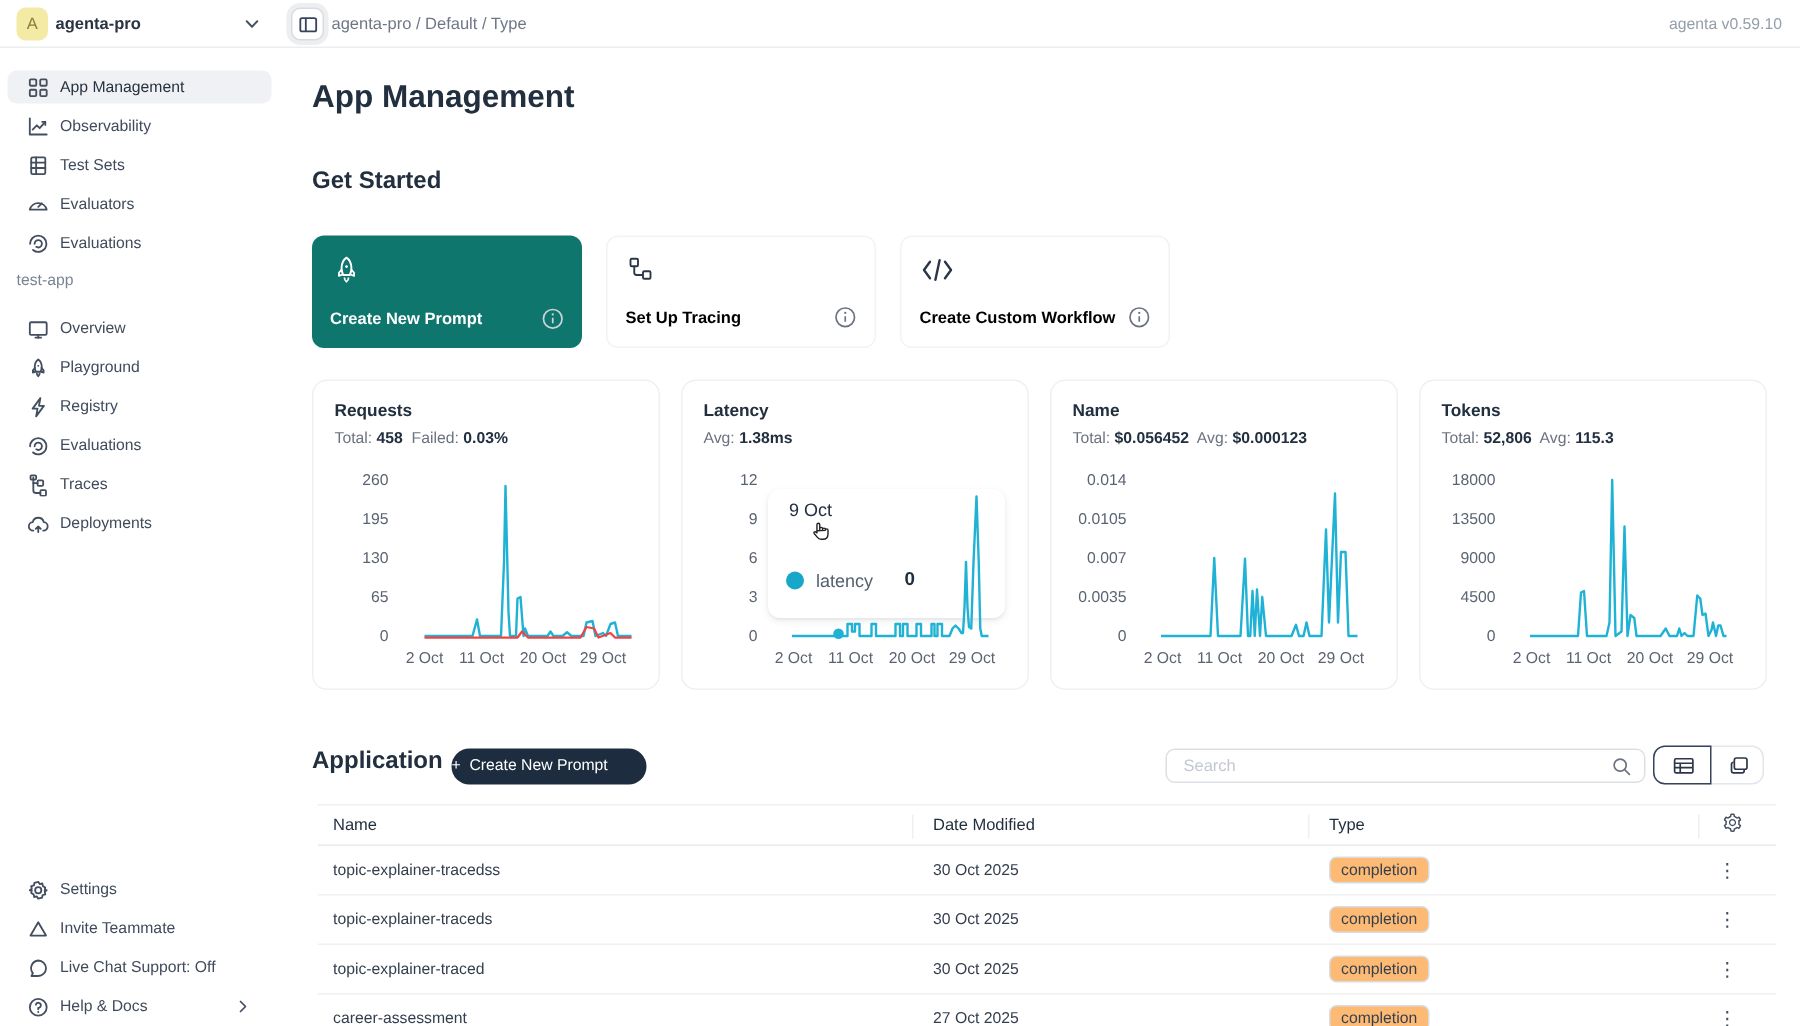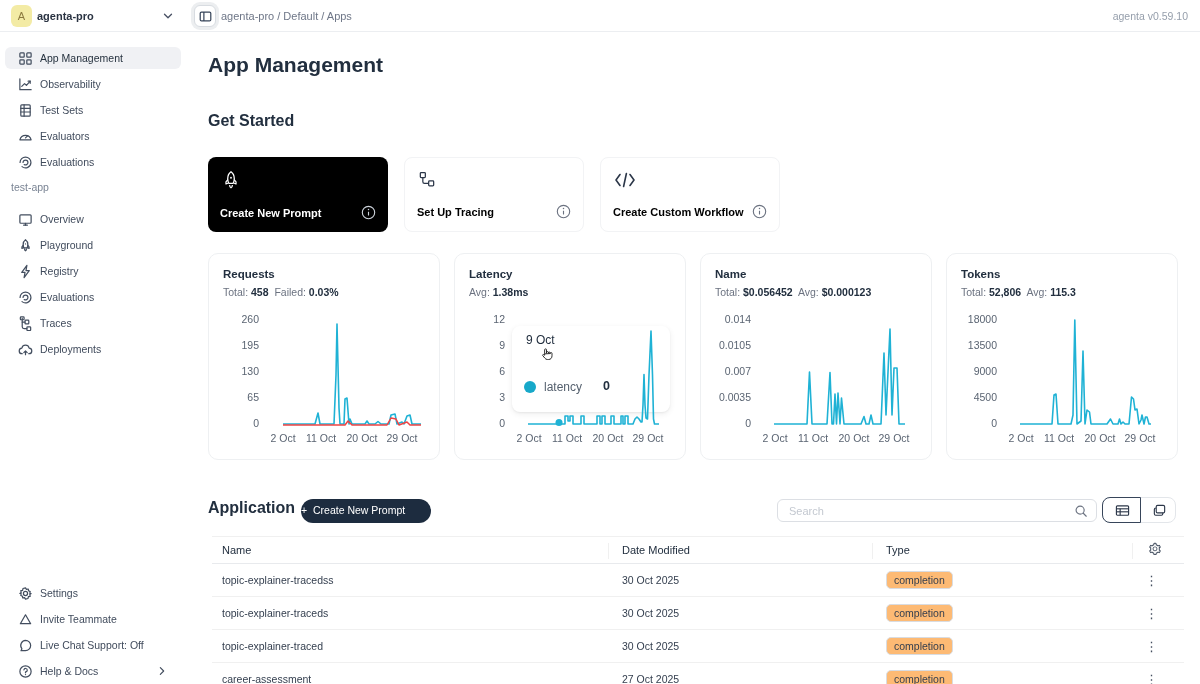--- a/index.html
+++ b/index.html
@@ -22,21 +22,21 @@
 .sitem { position:relative; height:22px; margin:4px 5px; border-radius:6px; display:flex;
   align-items:center; font-size:10.5px; color:#404b5c; }
 .sitem.sel { background:#f0f1f4; color:#26323f; }
 .sitem .ic { width:15px; height:15px; margin-left:13px; margin-right:7px; flex:none; }
 .slabel { font-size:10.5px; color:#7a8494; margin:0 0 0 11px; }
 
 #main { position:absolute; left:186px; top:32px; width:1014px; height:652px; }
 h1.title { position:absolute; left:22px; top:21px; font-size:21px; font-weight:bold; color:#222f3f; }
 h2.gs { position:absolute; left:22px; top:80px; font-size:16px; font-weight:bold; color:#222f3f; }
 .gcard { position:absolute; top:125px; width:180px; height:75px; border-radius:8px; padding:12px; }
-.gcard.dark { background:#000000; color:#fff;text-decoration:underline; }
+.gcard.dark { background:#0f766e; color:#fff;text-decoration:underline; }
 .gcard.lite { background:#fff; border:1px solid #f2f3f5; color:#000000; }
 .gcard .glabel { position:absolute; left:12px; bottom:13px; font-size:11px; font-weight:bold; }
 .gcard .ginfo { position:absolute; right:12px; bottom:12px; }
 
 .mcard { position:absolute; top:221px; width:232px; height:207px; border:1px solid #eef0f2;
   border-radius:10px; background:#fff; padding:14px; }
 .mtitle { font-size:11.5px; font-weight:bold; color:#222f3f; }
 .msub { font-size:10.5px; color:#6b7280; margin-top:6px; }
 .msub b { color:#222f3f; }
 .chart { position:absolute; left:10px; top:61px; }
@@ -80,21 +80,21 @@
   <div id="orgname">agenta-pro</div>
   <svg id="chev" width="12" height="12" viewBox="0 0 12 12">
       <path d="M2.5 4.2l3.5 3.6 3.5-3.6" fill="none" stroke="#475063" stroke-width="1.3" stroke-linecap="round" stroke-linejoin="round"></path>
     </svg>
   <div id="toggle">
     <svg width="13" height="13" viewBox="0 0 16 16">
         <rect x="1.5" y="2.5" width="13" height="11" rx="1.5" fill="none" stroke="#37455a" stroke-width="1.5"></rect>
         <line x1="6" y1="2.5" x2="6" y2="13.5" stroke="#37455a" stroke-width="1.5"></line>
       </svg>
   </div>
-  <div id="crumb">agenta-pro / Default / Apps</div>
+  <div id="crumb">agenta-pro / Default / Type</div>
   <div id="version">agenta v0.59.10</div>
 </div>
 
 <div id="sidebar">
   <div style="height:11px"></div>
   <div class="sitem sel"><span class="ic" id="ic-grid"><svg width="15" height="15" viewBox="0 0 16 16">
           <rect x="2" y="2" width="4.6" height="4.6" rx="0.8" fill="none" stroke="#434e5f" stroke-width="1.3" stroke-linecap="round" stroke-linejoin="round"></rect>
           <rect x="9.4" y="2" width="4.6" height="4.6" rx="0.8" fill="none" stroke="#434e5f" stroke-width="1.3" stroke-linecap="round" stroke-linejoin="round"></rect>
           <rect x="2" y="9.4" width="4.6" height="4.6" rx="0.8" fill="none" stroke="#434e5f" stroke-width="1.3" stroke-linecap="round" stroke-linejoin="round"></rect>
           <rect x="9.4" y="9.4" width="4.6" height="4.6" rx="0.8" fill="none" stroke="#434e5f" stroke-width="1.3" stroke-linecap="round" stroke-linejoin="round"></rect>

